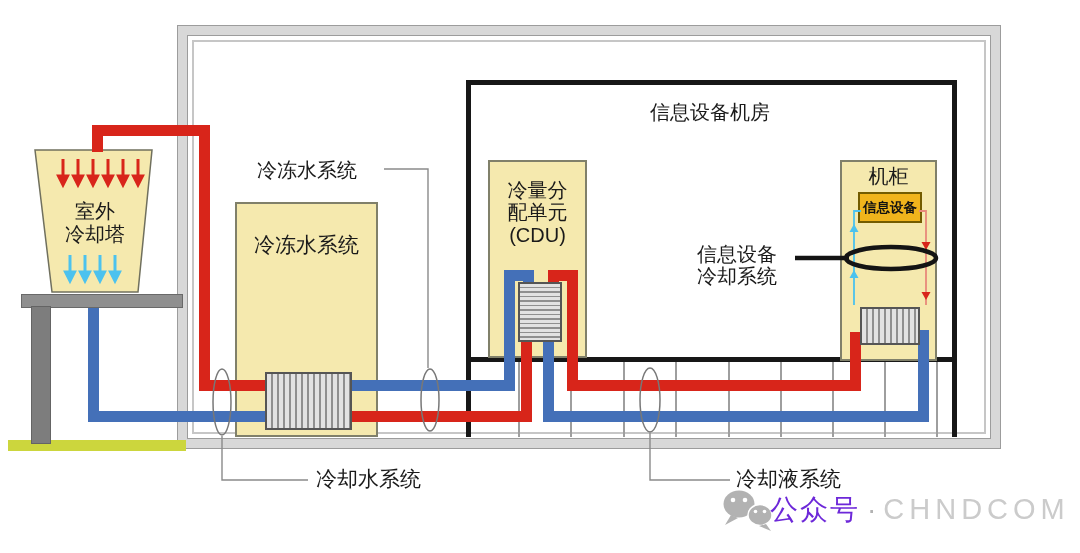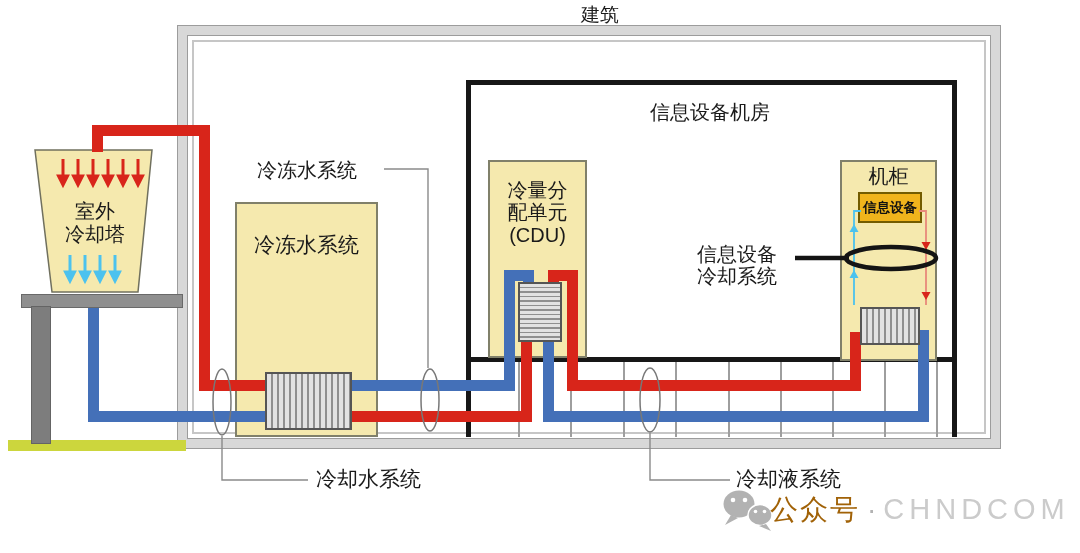--- a/index.html
+++ b/index.html
@@ -32,21 +32,21 @@
   .rad-v{background:repeating-linear-gradient(to right,#e2e2e2 0 4px,#8f8f8f 4px 6px);}
   .rad-h{background:repeating-linear-gradient(to bottom,#e2e2e2 0 3px,#8f8f8f 3px 4.5px);}
   
   .svg-under{left:0;top:0;z-index:3;}
   .svg-over{left:0;top:0;z-index:7;pointer-events:none;}
   
   .lbl{z-index:8;line-height:1.08;}
   .c{text-align:center;}
   .t19{font-size:19px;} .t20{font-size:20px;} .t21{font-size:21px;}
   .watermark{left:770px;top:491px;z-index:8;white-space:nowrap;display:flex;align-items:baseline;}
-  .wm-cn{font-size:28px;color:#a16207;letter-spacing:2px;}
+  .wm-cn{font-size:28px;color:#6d28d9;letter-spacing:2px;}
   .wm-dot{font-size:28px;color:#b2b2b2;margin:0 7px;}
   .wm-en{font-size:29px;color:#cbcbcb;letter-spacing:5px;}
 </style>
 </head>
 <body>
 
 <div class="stage">
 
   <div class="abs bld-outer"></div>
   <div class="abs bld-inner"></div>
@@ -156,21 +156,20 @@
       <path d="M731,515 L725,525 L738,518 Z" fill="#b2b2b2"></path>
       <circle cx="733" cy="500" r="2.3" fill="#ffffff"></circle>
       <circle cx="745" cy="500" r="2.3" fill="#ffffff"></circle>
       <ellipse cx="760" cy="515" rx="12" ry="10.5" fill="#b2b2b2" stroke="#ffffff" stroke-width="1.5"></ellipse>
       <path d="M766,524 L771,531 L759,526 Z" fill="#b2b2b2"></path>
       <circle cx="755.5" cy="511.5" r="1.8" fill="#ffffff"></circle>
       <circle cx="764.5" cy="511.5" r="1.8" fill="#ffffff"></circle>
     </g>
   </svg>
 
-  <div class="abs lbl c t19" style="left:540px;top:5px;width:120px;">建筑</div>
   <div class="abs lbl c t20" style="left:640px;top:102px;width:140px;">信息设备机房</div>
 
   <div class="abs lbl c t20" style="left:45px;top:201px;width:100px;">室外</div>
   <div class="abs lbl c t20" style="left:45px;top:224px;width:100px;">冷却塔</div>
 
   <div class="abs lbl c t21" style="left:235px;top:234px;width:143px;">冷冻水系统</div>
 
   <div class="abs lbl c t20" style="left:488px;top:180px;width:99px;">冷量分</div>
   <div class="abs lbl c t20" style="left:488px;top:202px;width:99px;">配单元</div>
   <div class="abs lbl c t20" style="left:488px;top:225px;width:99px;">(CDU)</div>

